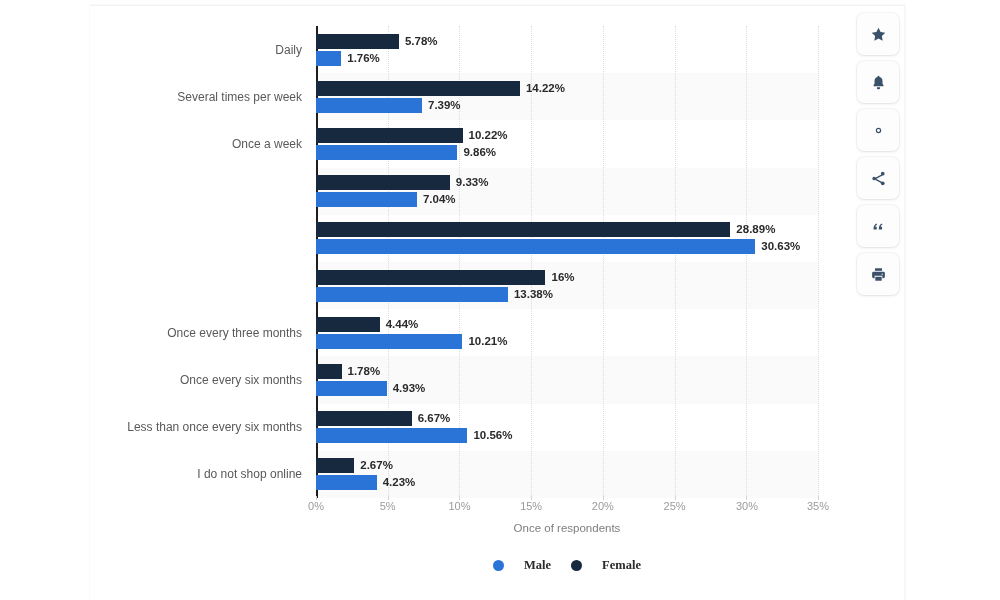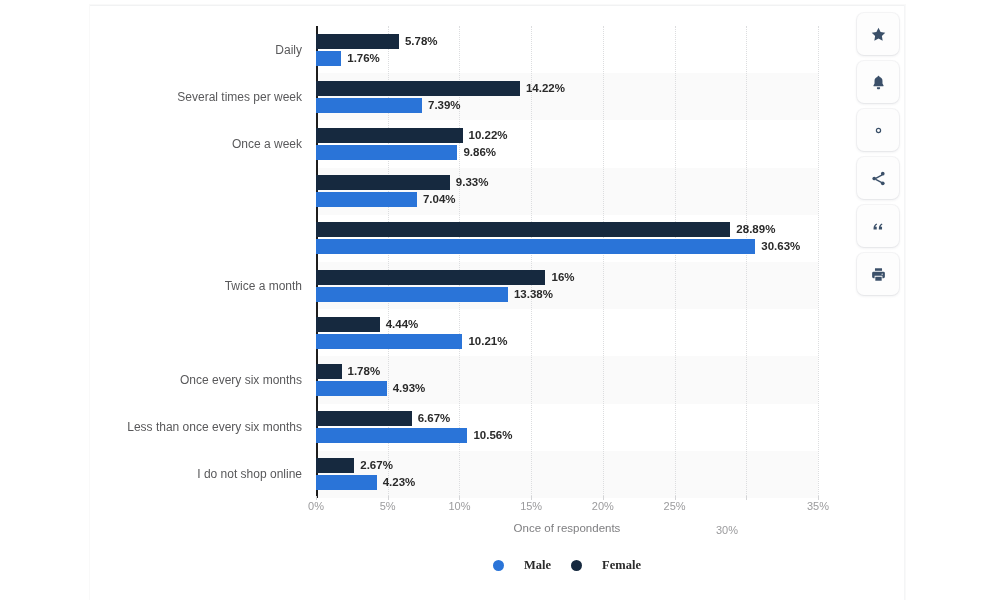--- a/index.html
+++ b/index.html
@@ -229,21 +229,21 @@
   <div class="content-card"></div>
   <div class="card-topline"></div>
   <div class="card-rightline"></div>
 
   <div class="chart">
 
     <div class="cat-labels" id="cat-labels">
         <div class="cat-label" style="top: 16.6px;">Daily</div>
         <div class="cat-label" style="top: 63.8px;">Several times per week</div>
         <div class="cat-label" style="top: 111px;">Once a week</div>
-        <div class="cat-label" style="top: 252.6px;">Twice a month</div>
+        <div class="cat-label" style="top: 299.8px;">Once every three months</div>
         <div class="cat-label" style="top: 347px;">Once every six months</div>
         <div class="cat-label" style="top: 394.2px;">Less than once every six months</div>
         <div class="cat-label" style="top: 441.4px;">I do not shop online</div>
       </div>
 
     <div class="plot" id="plot">
       <div id="bands">
           <div class="band" style="top: 47.2px; height: 47.2px;"></div>
           <div class="band" style="top: 141.6px; height: 47.2px;"></div>
           <div class="band" style="top: 236px; height: 47.2px;"></div>
@@ -331,21 +331,21 @@
         <div class="xtick" style="left: 71.7143px;">5%</div>
         <div class="xtick-mark" style="left: 143.429px;"></div>
         <div class="xtick" style="left: 143.429px;">10%</div>
         <div class="xtick-mark" style="left: 215.143px;"></div>
         <div class="xtick" style="left: 215.143px;">15%</div>
         <div class="xtick-mark" style="left: 286.857px;"></div>
         <div class="xtick" style="left: 286.857px;">20%</div>
         <div class="xtick-mark" style="left: 358.571px;"></div>
         <div class="xtick" style="left: 358.571px;">25%</div>
         <div class="xtick-mark" style="left: 430.286px;"></div>
-        <div class="xtick" style="left: 411px; margin-top: 24px;">30%</div>
+        <div class="xtick" style="left: 431px;">30%</div>
         <div class="xtick-mark" style="left: 502px;"></div>
         <div class="xtick" style="left: 502px;">35%</div>
       </div>
 
     <div class="xlabel">Once of respondents</div>
 
     <div class="legend" id="legend">
         <div class="legend-item">
           <span class="legend-dot" style="background: rgb(42, 116, 216);"></span>
           <span class="legend-text">Male</span>

